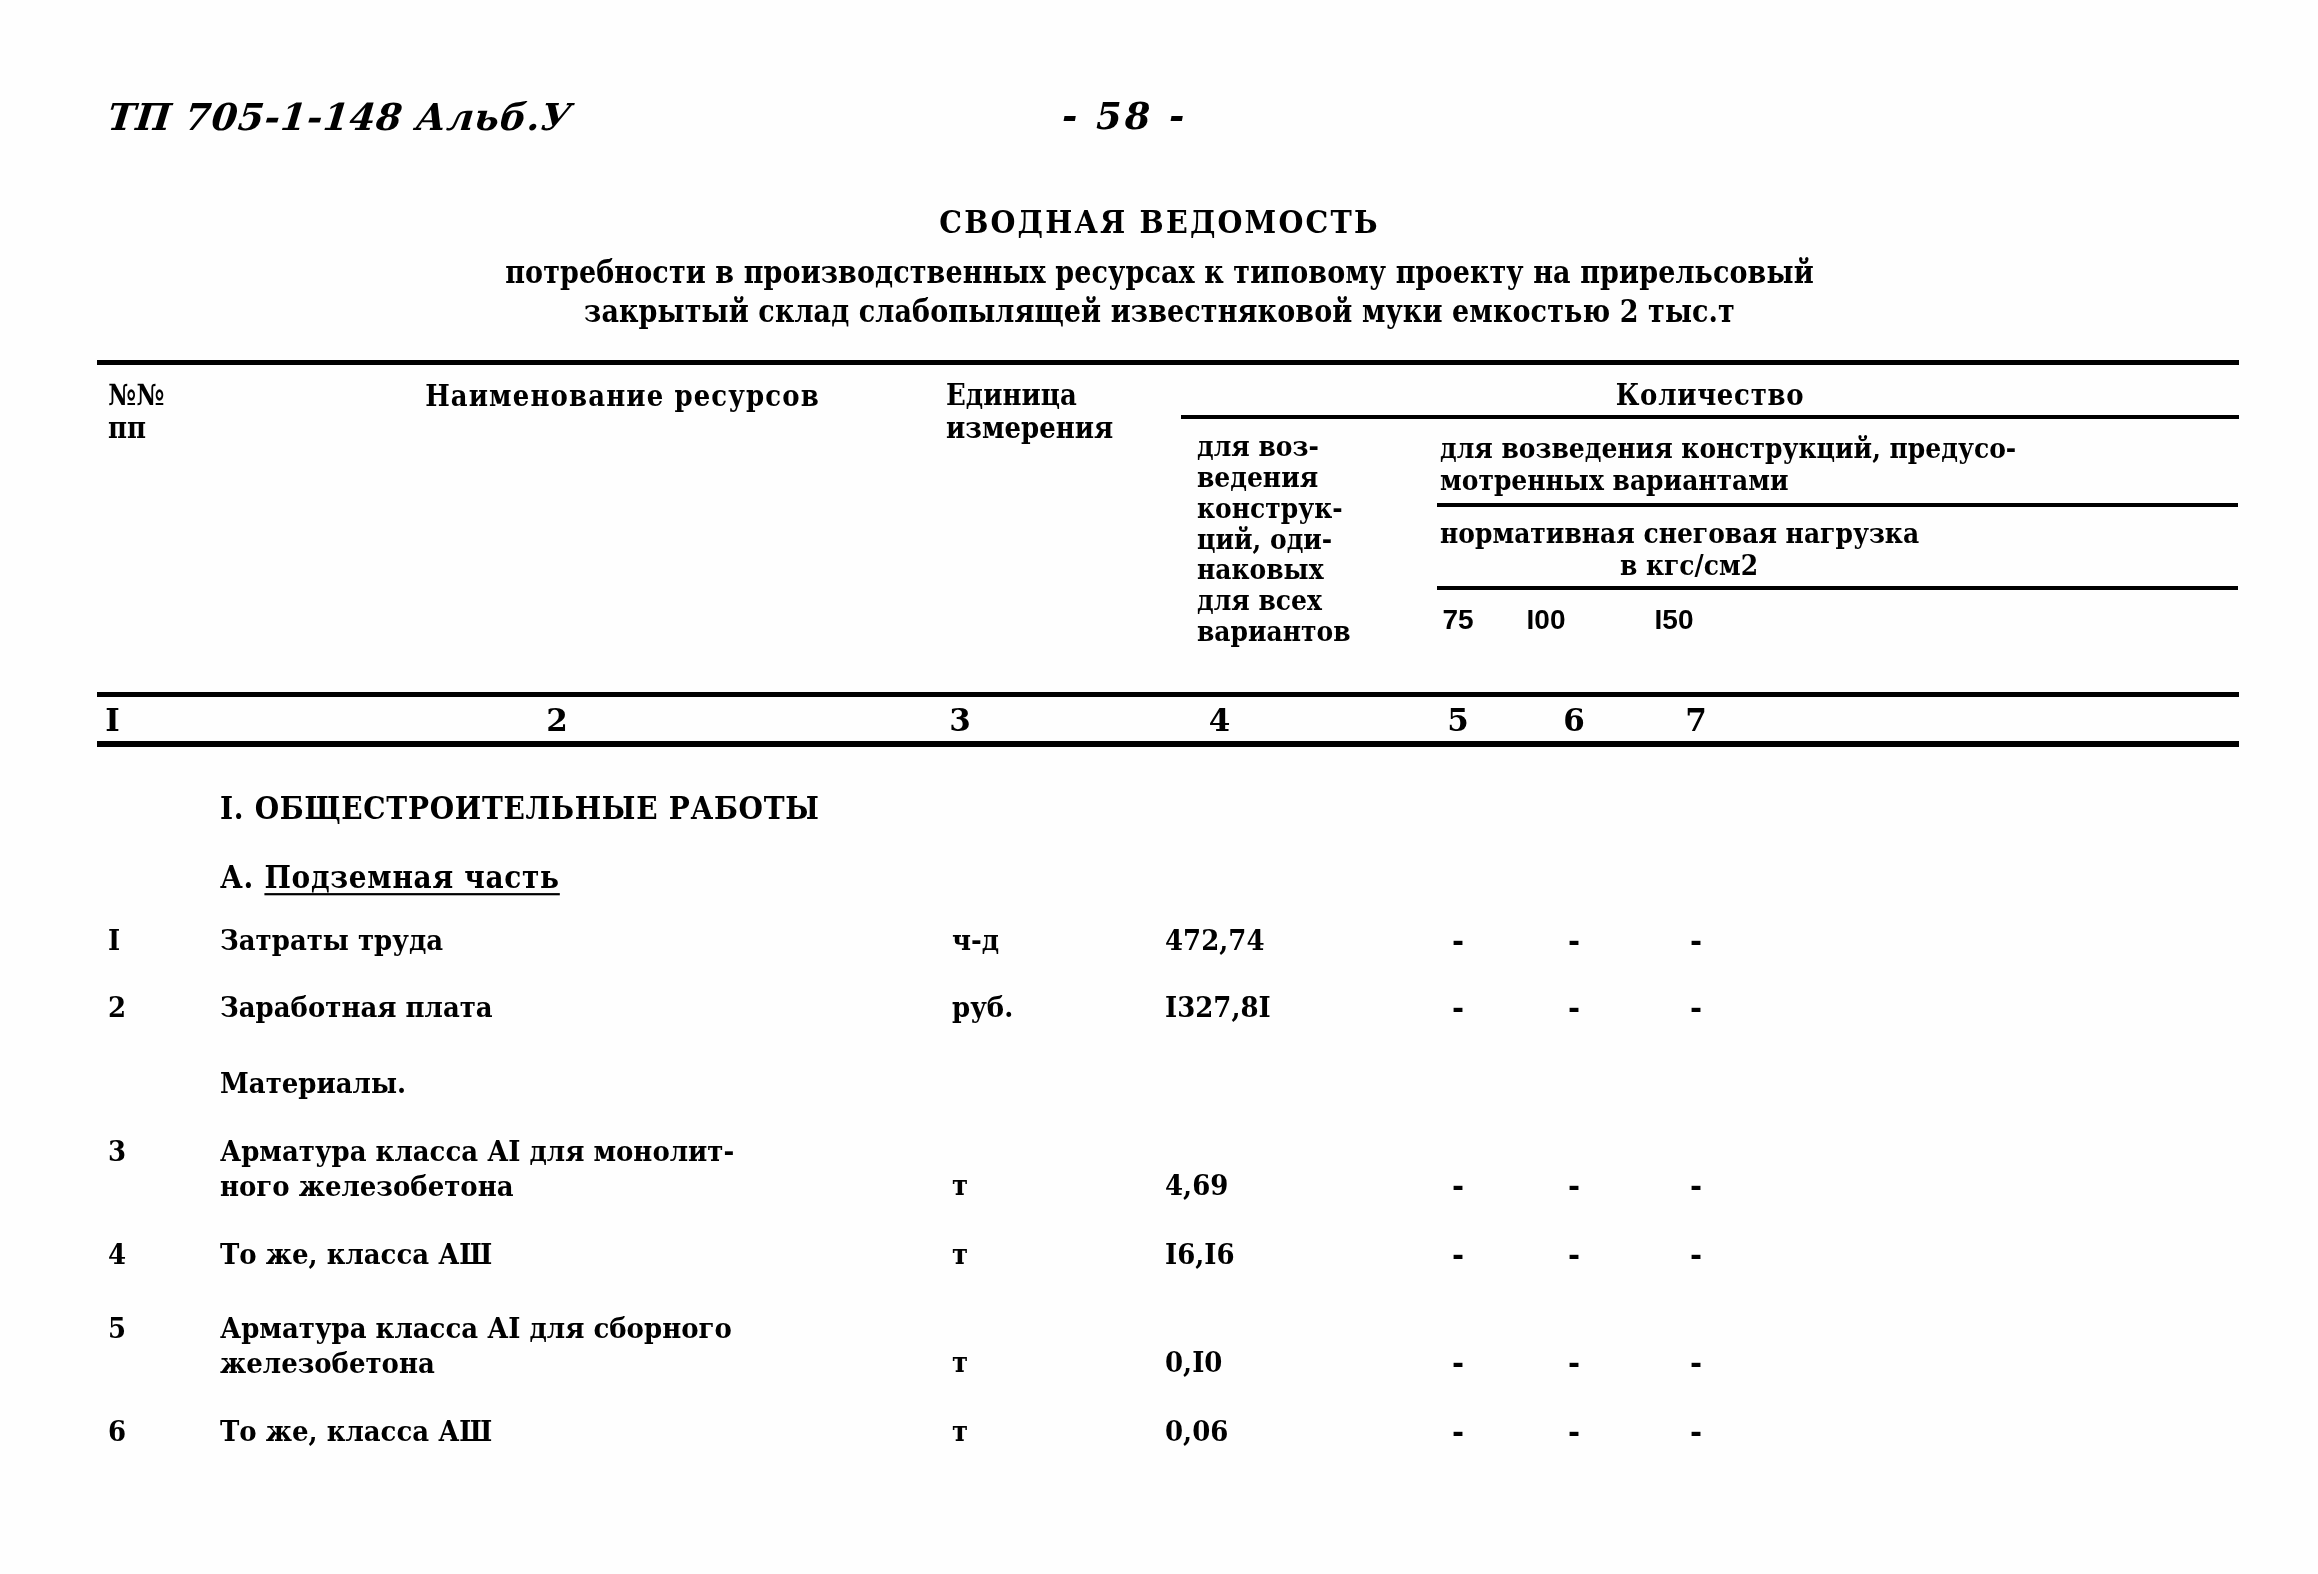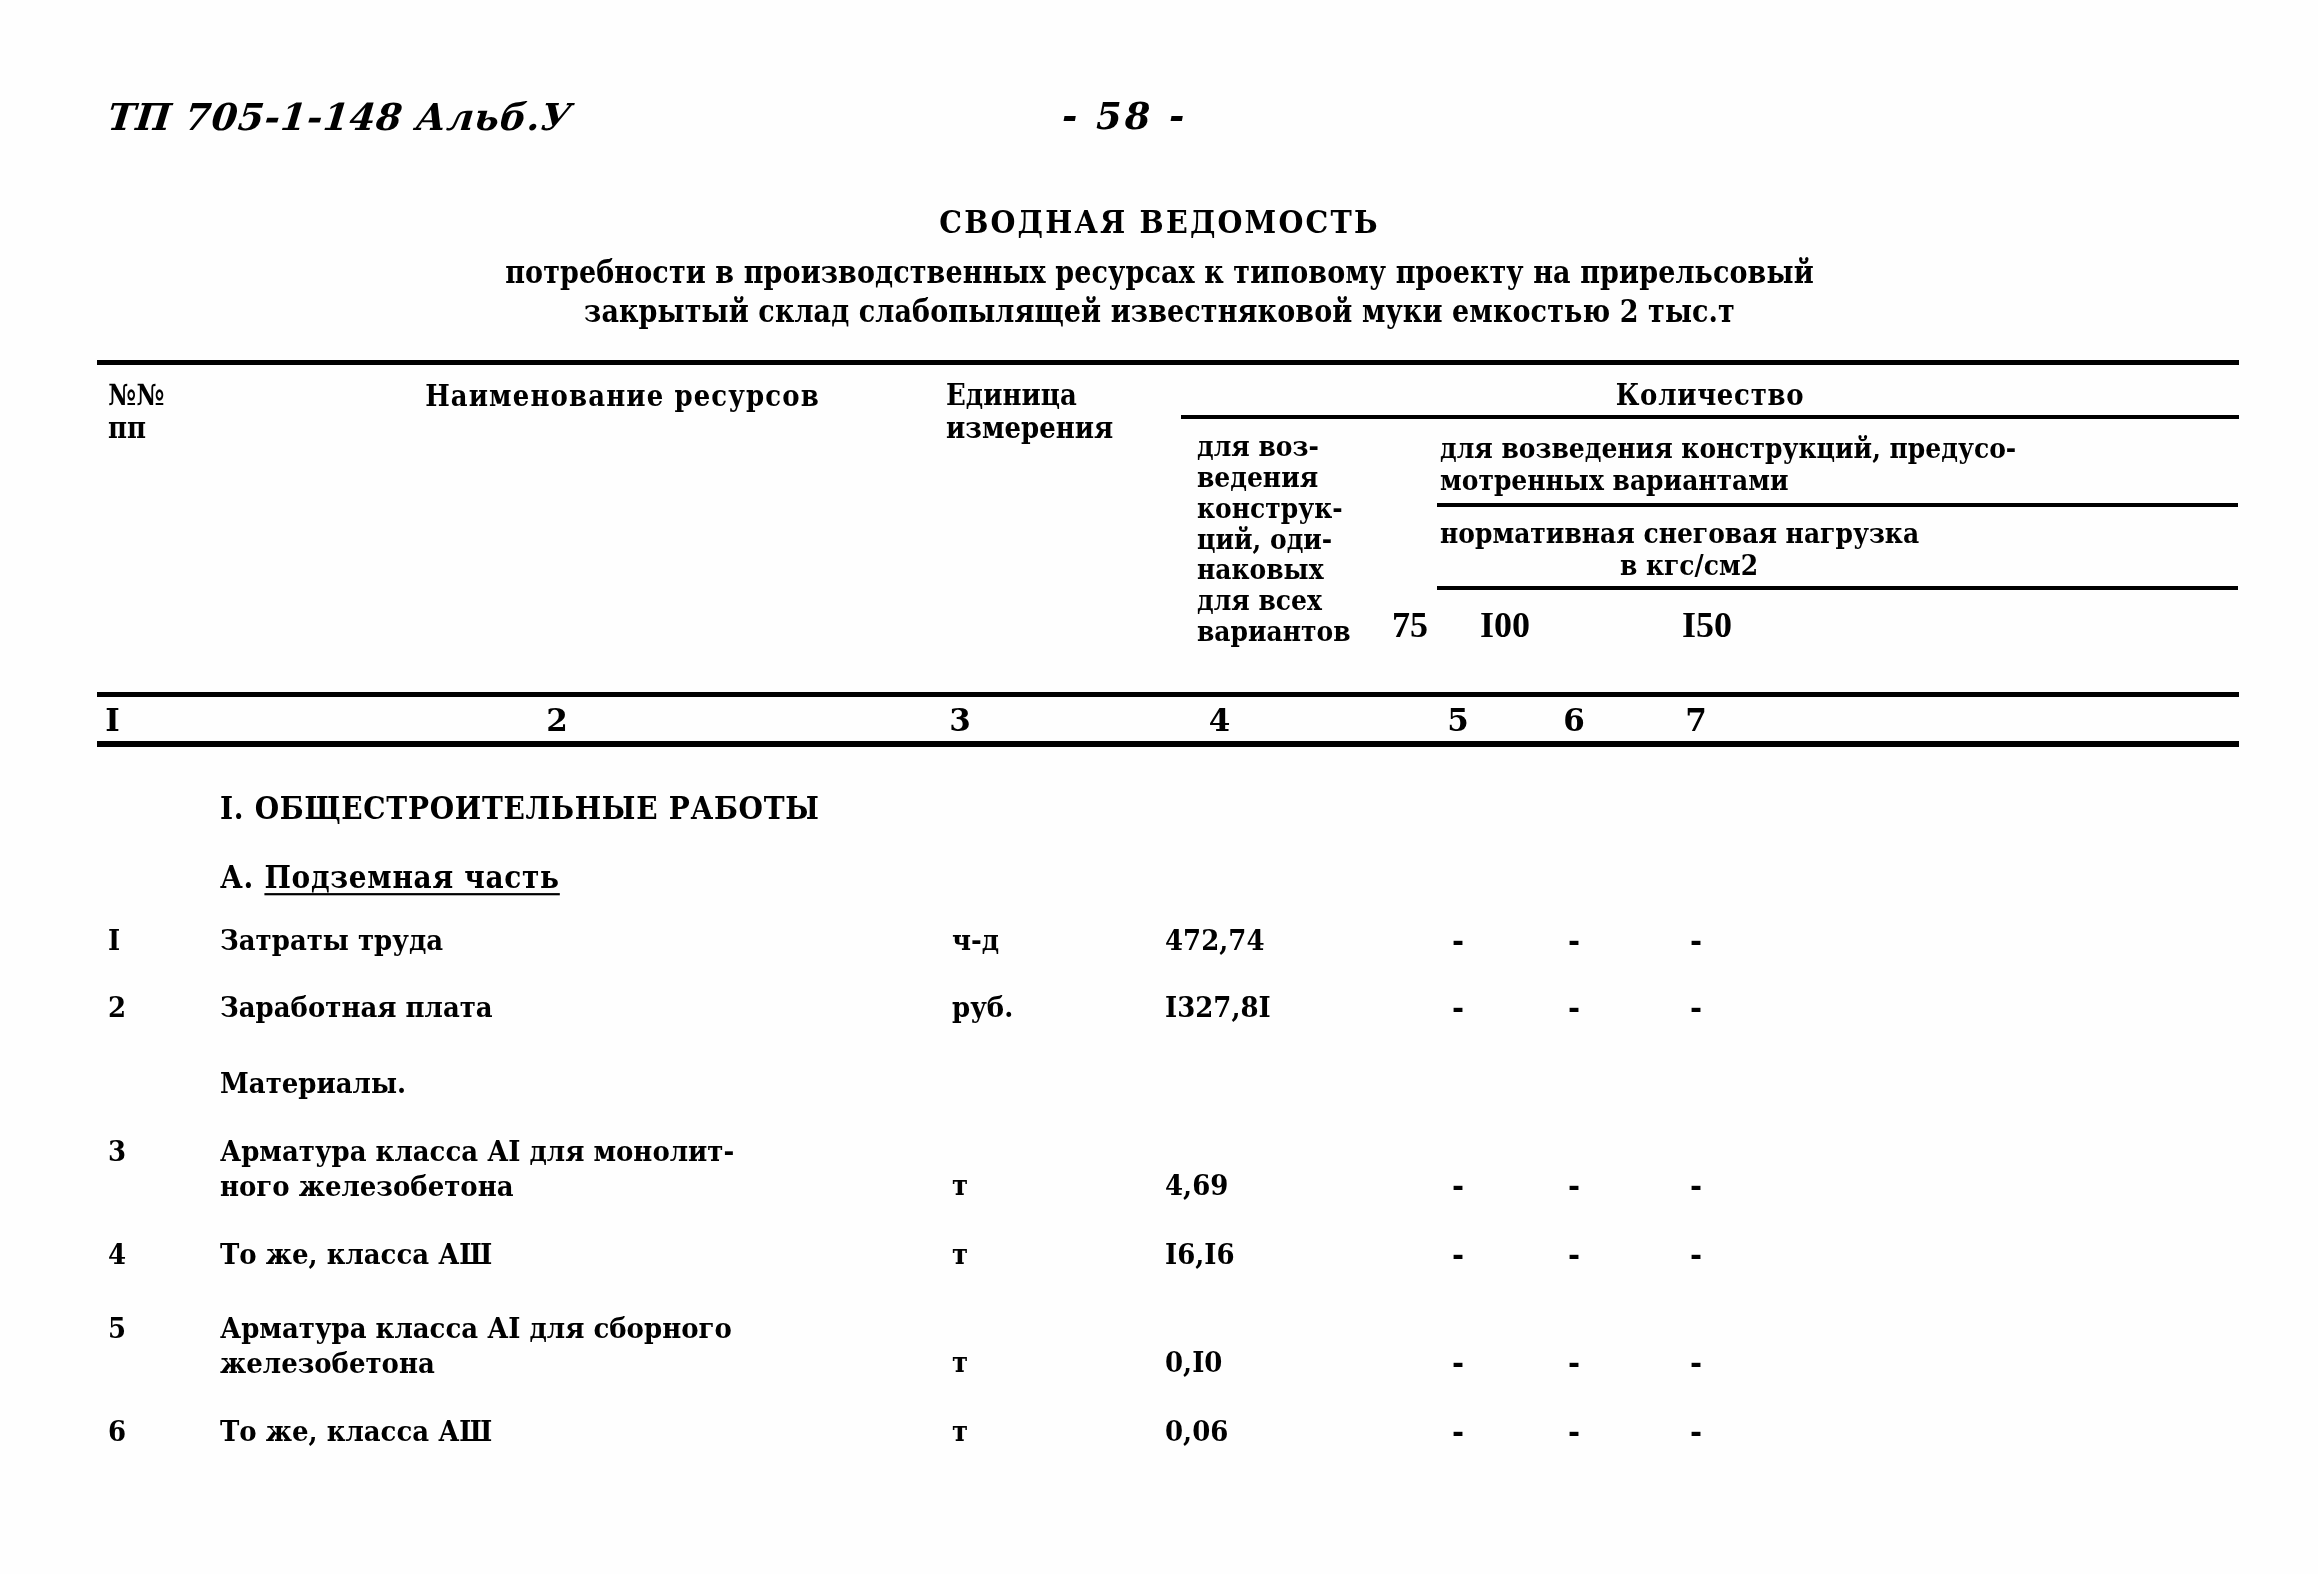--- a/index.html
+++ b/index.html
@@ -140,28 +140,29 @@
     text-align: left;
     transform: scaleY(1.12);
     transform-origin: left top;
   }
   #hdr-snow .l1 { display:block; }
   #hdr-snow .l2 { display:block; text-align:center; padding-right: 308px; }
 
   
   .snowcol {
     top: 604px;
-    font-family: Liberation Serif, serif;
-    font-weight: bold;
-    font-size: 36px;
+    font-family: Liberation Sans, sans-serif;
+    font-weight: bold;
+    font-size: 28px;
+    text-align: center;
     width: 132px;
   }
   #snow-75  { left: 1392px; }
   #snow-100 { left: 1480px; }
-  #snow-150 { left: 1682px; }
+  #snow-150 { left: 1608px; }
 
   
   .colnum {
     top: 702px;
     font-family: "DejaVu Serif", serif;
     font-weight: bold;
     font-size: 31px;
     text-align: center;
   }
   #num-1 { left: 95px;  width: 66px; text-align:left; padding-left:10.3px;}

